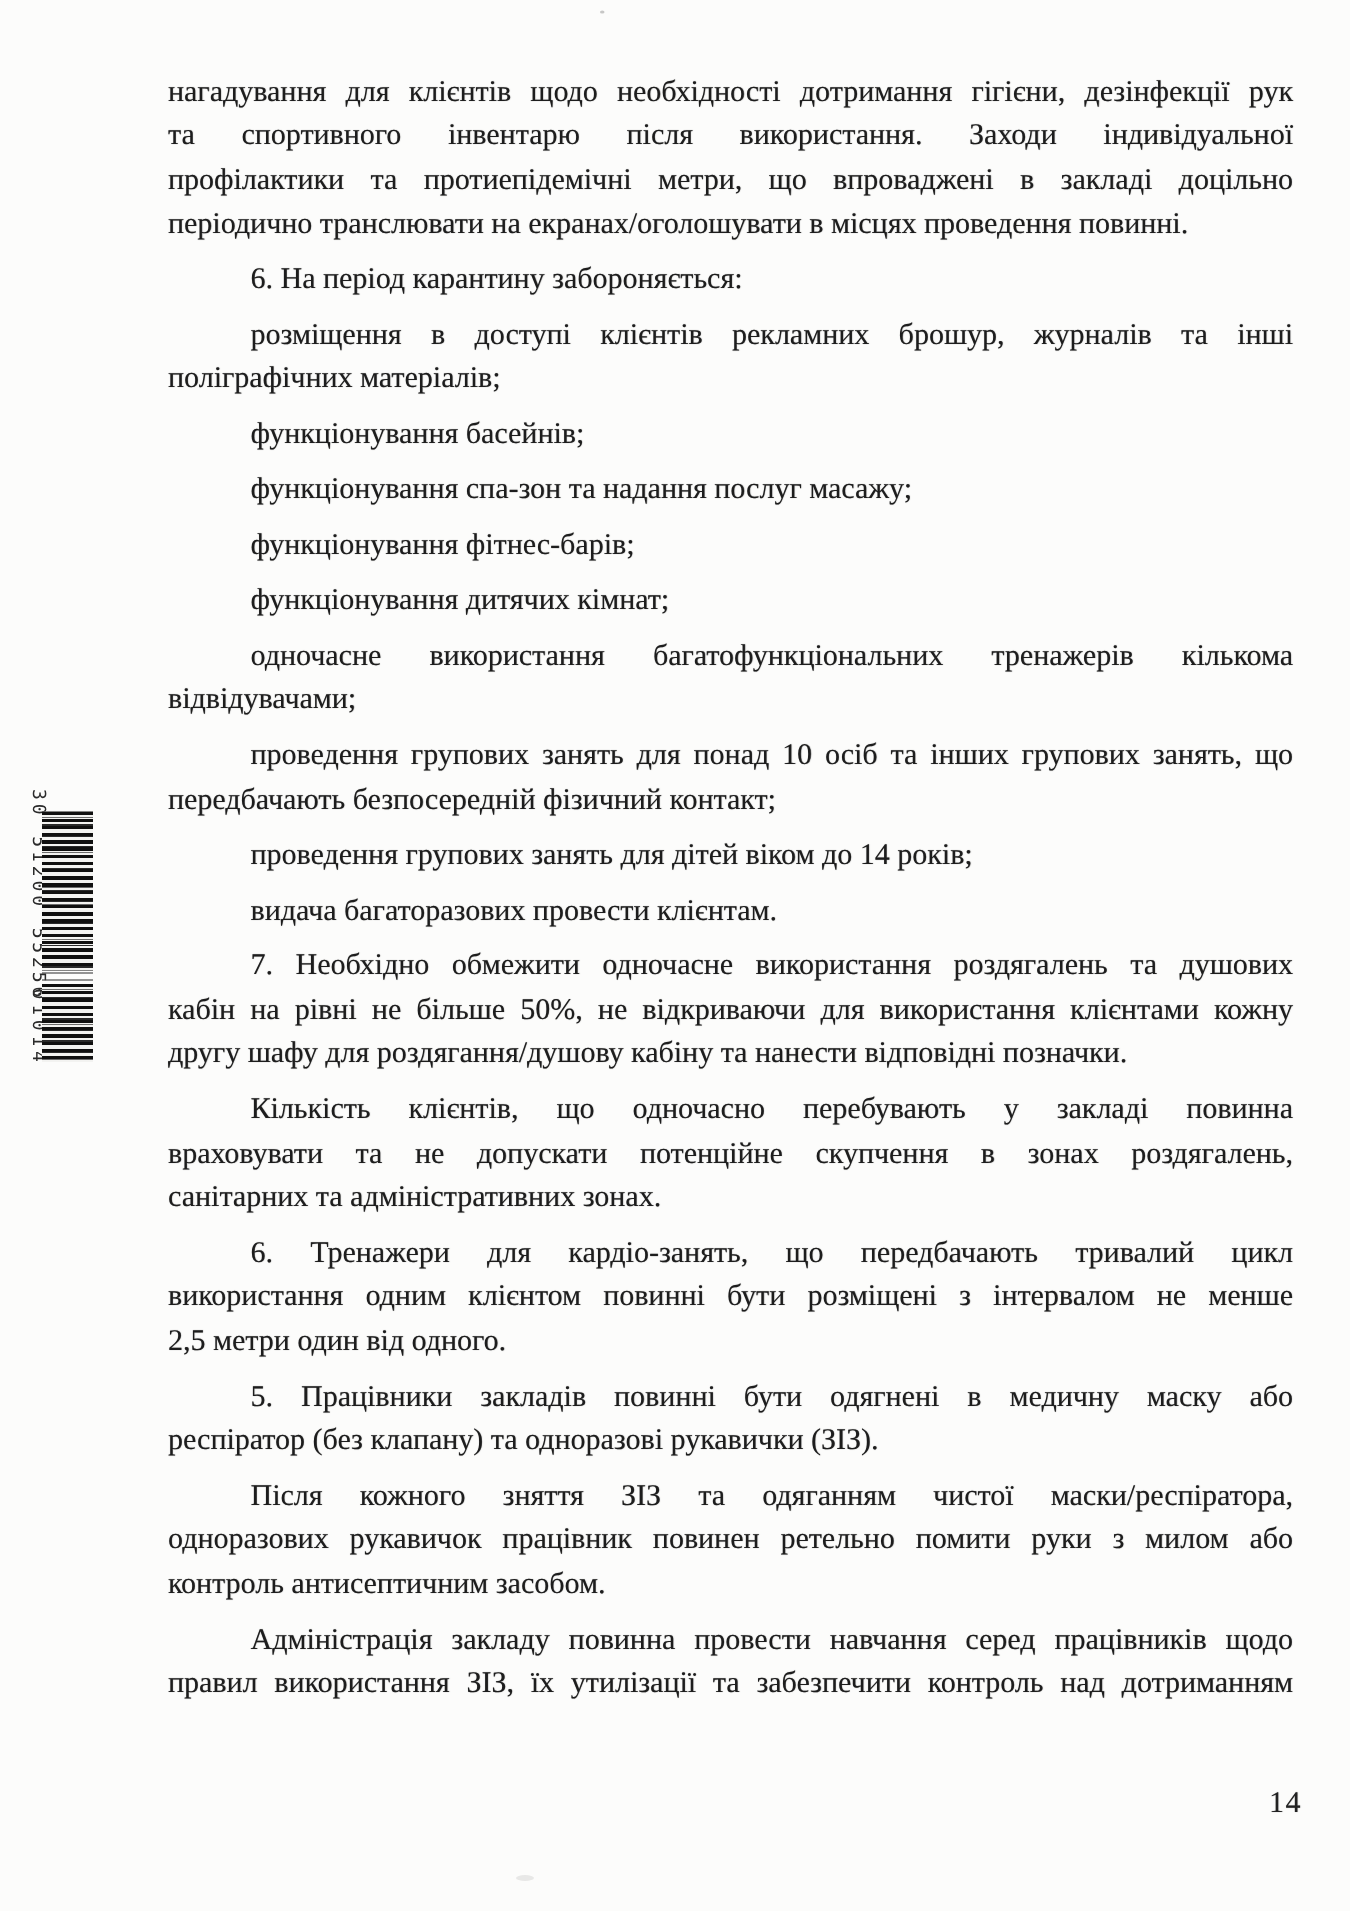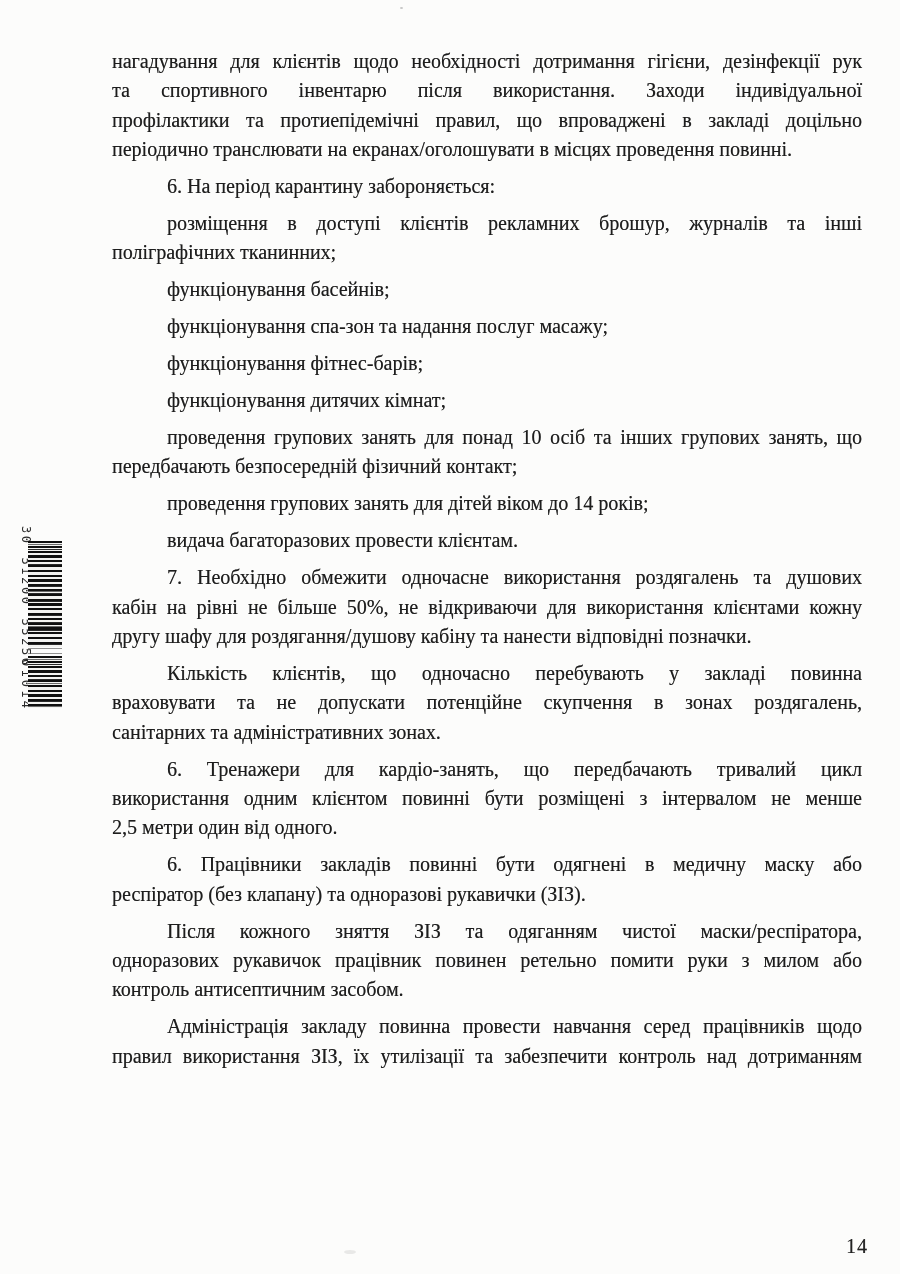--- a/index.html
+++ b/index.html
@@ -36,21 +36,20 @@
   
   .page-num {
     position: absolute;
     top: 1191px;
     left: 846px;
     width: 30px;
     color: #222;
     font-size: 20px;
     letter-spacing: 1px;
     text-shadow: 0.2px 0.2px 0.6px rgba(25,25,25,0.5);
-    margin-top: 44px;
   }
   
   .bc-digits {
     position: absolute;
     transform: rotate(90deg);
     transform-origin: 0 0;
     font-family: "DejaVu Sans Mono", monospace;
     color: #2b2b2b;
     font-size: 12px;
     line-height: 14px;
@@ -106,50 +105,54 @@
     <div class="bc-tail"></div>
     <div class="bc-digits lower">01014</div>
     <div class="bc-bars lower"></div>
   </div>
 
   <div class="content">
 
     <div class="para">
       <div class="line j">нагадування для клієнтів щодо необхідності дотримання гігієни, дезінфекції рук</div>
       <div class="line j">та спортивного інвентарю після використання. Заходи індивідуальної</div>
-      <div class="line j">профілактики та протиепідемічні правил, що впроваджені в закладі доцільно</div>
+      <div class="line j">профілактики та протиепідемічні метри, що впроваджені в закладі доцільно</div>
       <div class="line">періодично транслювати на екранах/оголошувати в місцях проведення повинні.</div>
     </div>
 
     <div class="para">
       <div class="line ind">6. На період карантину забороняється:</div>
     </div>
 
 
     <div class="para">
       <div class="line j ind">розміщення в доступі клієнтів рекламних брошур, журналів та інші</div>
-      <div class="line">поліграфічних тканинних;</div>
+      <div class="line">поліграфічних матеріалів;</div>
     </div>
 
     <div class="para">
       <div class="line ind">функціонування басейнів;</div>
     </div>
 
     <div class="para">
       <div class="line ind">функціонування спа-зон та надання послуг масажу;</div>
     </div>
 
     <div class="para">
       <div class="line ind">функціонування фітнес-барів;</div>
     </div>
 
     <div class="para">
       <div class="line ind">функціонування дитячих кімнат;</div>
     </div>
 
+    <div class="para">
+      <div class="line j ind">одночасне використання багатофункціональних тренажерів кількома</div>
+      <div class="line">відвідувачами;</div>
+    </div>
 
     <div class="para">
       <div class="line j ind">проведення групових занять для понад 10 осіб та інших групових занять, що</div>
       <div class="line">передбачають безпосередній фізичний контакт;</div>
     </div>
 
     <div class="para">
       <div class="line ind">проведення групових занять для дітей віком до 14 років;</div>
     </div>
 
@@ -169,21 +172,21 @@
       <div class="line">санітарних та адміністративних зонах.</div>
     </div>
 
     <div class="para">
       <div class="line j ind">6. Тренажери для кардіо-занять, що передбачають тривалий цикл</div>
       <div class="line j">використання одним клієнтом повинні бути розміщені з інтервалом не менше</div>
       <div class="line">2,5 метри один від одного.</div>
     </div>
 
     <div class="para">
-      <div class="line j ind">6. Працівники закладів повинні бути одягнені в медичну маску або</div>
+      <div class="line j ind">5. Працівники закладів повинні бути одягнені в медичну маску або</div>
       <div class="line">респіратор (без клапану) та одноразові рукавички (ЗІЗ).</div>
     </div>
 
     <div class="para">
       <div class="line j ind">Після кожного зняття ЗІЗ та одяганням чистої маски/респіратора,</div>
       <div class="line j">одноразових рукавичок працівник повинен ретельно помити руки з милом або</div>
       <div class="line">контроль антисептичним засобом.</div>
     </div>
 
     <div class="para">

